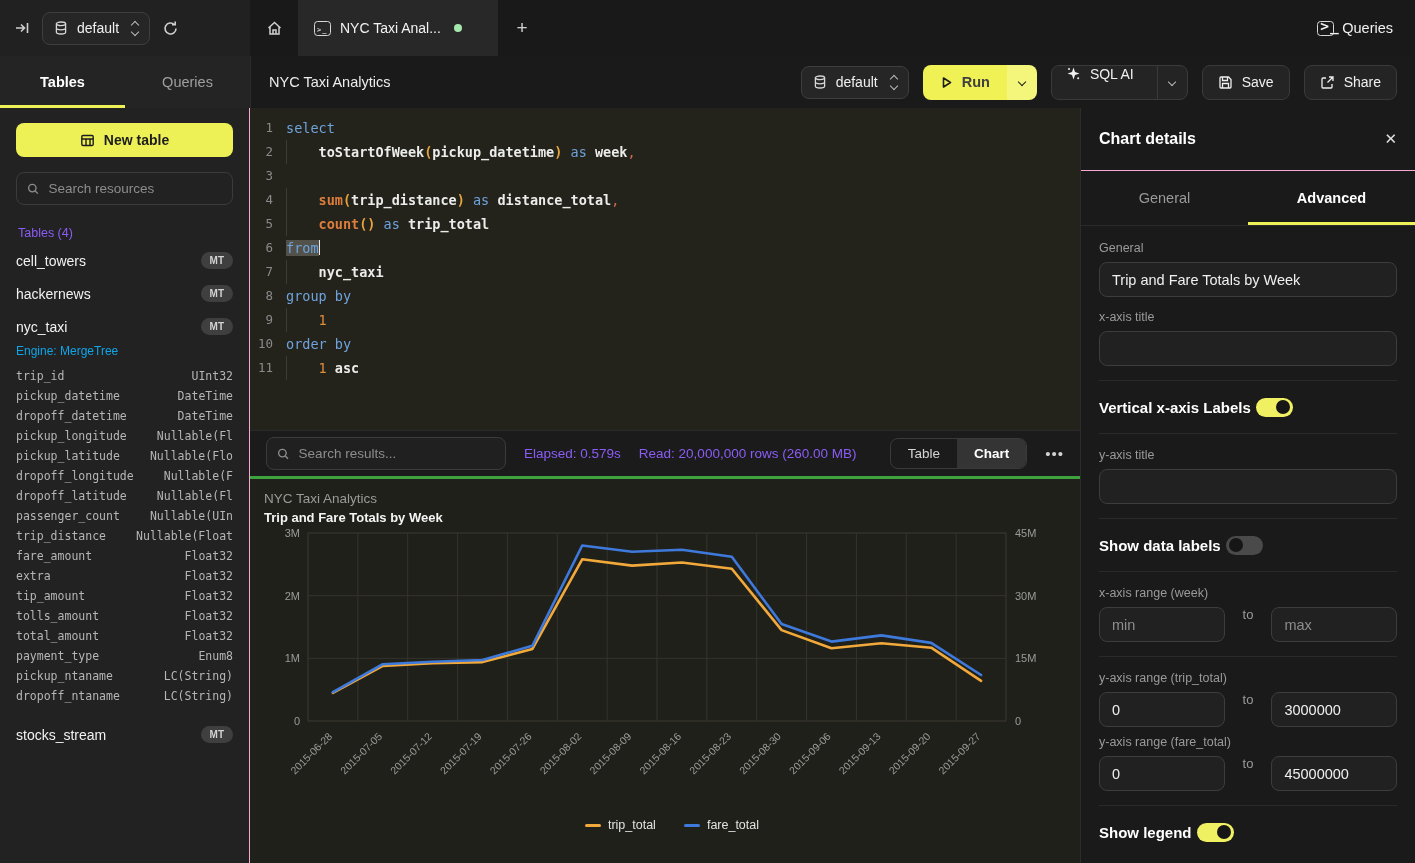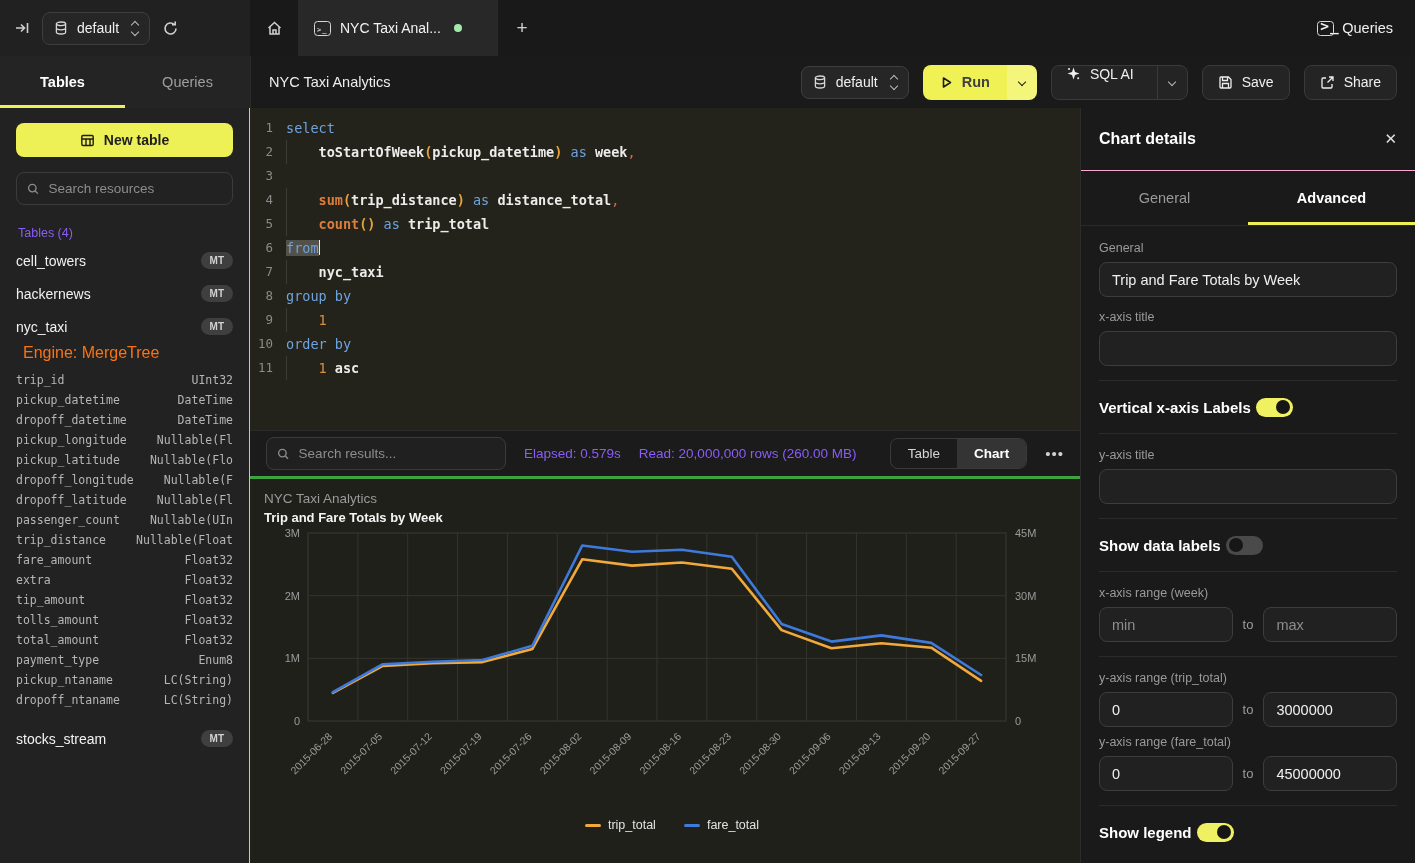--- a/index.html
+++ b/index.html
@@ -48,21 +48,21 @@
   
   .sidebar { width:250px; background:#222; border-right:1px solid #f9a8d4; padding:15px 16px; overflow:hidden; }
   .new-table { width:100%; background:#EDF155; color:#1d1d1d; border:none; height:34px; border-radius:8px; font-size:14px; font-weight:600; display:flex; align-items:center; justify-content:center; gap:9px; cursor:pointer; }
   .search-box { margin-top:15px; display:flex; align-items:center; gap:9px; border:1px solid #3b3b3b; border-radius:8px; height:33px; padding:0 10px; }
   .search-box input { background:transparent; border:none; outline:none; color:#e5e5e5; font-size:13.5px; width:100%; font-family:"Liberation Sans",sans-serif; }
   .search-box input::placeholder { color:#8d8d8d; }
   .section-label { margin:21px 2px 4px; color:#8b5cf6; font-size:12.5px; }
   .table-item { display:flex; justify-content:space-between; align-items:center; height:33px; cursor:pointer; }
   .table-name { font-size:14px; color:#f2f2f2; }
   .mt-badge { background:#3f3f3f; color:#d2d2d2; font-size:10px; font-weight:700; padding:3px 9px; border-radius:10px; }
-  .engine-line { color:#f97316; font-size:16px; margin:1px 7px 8px; }
+  .engine-line { color:#0ea5e9; font-size:12px; margin:1px 0 8px; }
   .col-row { display:flex; justify-content:space-between; gap:24px; font-family:"DejaVu Sans Mono",monospace; font-size:11.5px; color:#b6b6b6; line-height:20px; white-space:nowrap; overflow:hidden; }
   .col-type { overflow:hidden; }
   .stocks { margin-top:12px;text-align:center; }
 
   
   .center { width:830px; display:flex; flex-direction:column; background:#23231c; }
   .editor { height:322px; padding:8px 0; font-family:"DejaVu Sans Mono",monospace; font-size:13.5px; line-height:24px; overflow:hidden; }
   .line { display:flex; }
   .ln { width:36px; text-align:right; padding-right:13px; color:#8a8a8a; font-size:12.5px; flex-shrink:0; }
   .code { position:relative; white-space:pre; }
@@ -100,21 +100,21 @@
   .f-label { color:#9a9a9a; font-size:12.5px; margin:0 0 7px; }
   .field { width:100%; background:#212121; border:1px solid #3d3d3d; border-radius:8px; height:35px; color:#f0f0f0; font-size:14.5px; padding:0 12px; outline:none; font-family:"Liberation Sans",sans-serif; }
   .field::placeholder { color:#8d8d8d; }
   .f-group { margin-bottom:13px; }
   .hr { border-top:1px solid #2a2a2a; margin:14px 0; }
   .toggle-row { display:flex; align-items:center; gap:5px; font-size:15px; font-weight:600; color:#fff; height:24px; }
   .toggle { width:37px; height:19px; border-radius:10px; background:#4a4a4a; position:relative; cursor:pointer; flex-shrink:0; }
   .toggle .knob { position:absolute; top:2.5px; left:3px; width:14px; height:14px; border-radius:50%; background:#161616; }
   .toggle.on { background:#EFF163; }
   .toggle.on .knob { left:auto; right:3px; }
-  .range-row { display:flex; align-items:center; gap:10px; }
+  .range-row { display:flex; align-items:flex-start; gap:18px; }
   .range-row .field { flex:1; min-width:0; }
   .to-label { color:#9a9a9a; font-size:13px; }
 </style>
 </head>
 <body>
 
 <div class="topbar">
   <div class="tb-left">
     <button class="icon-btn">
       <svg class="ic" width="16" height="16" viewBox="0 0 16 16" fill="none" stroke="#cfcfcf" stroke-width="1.6">

